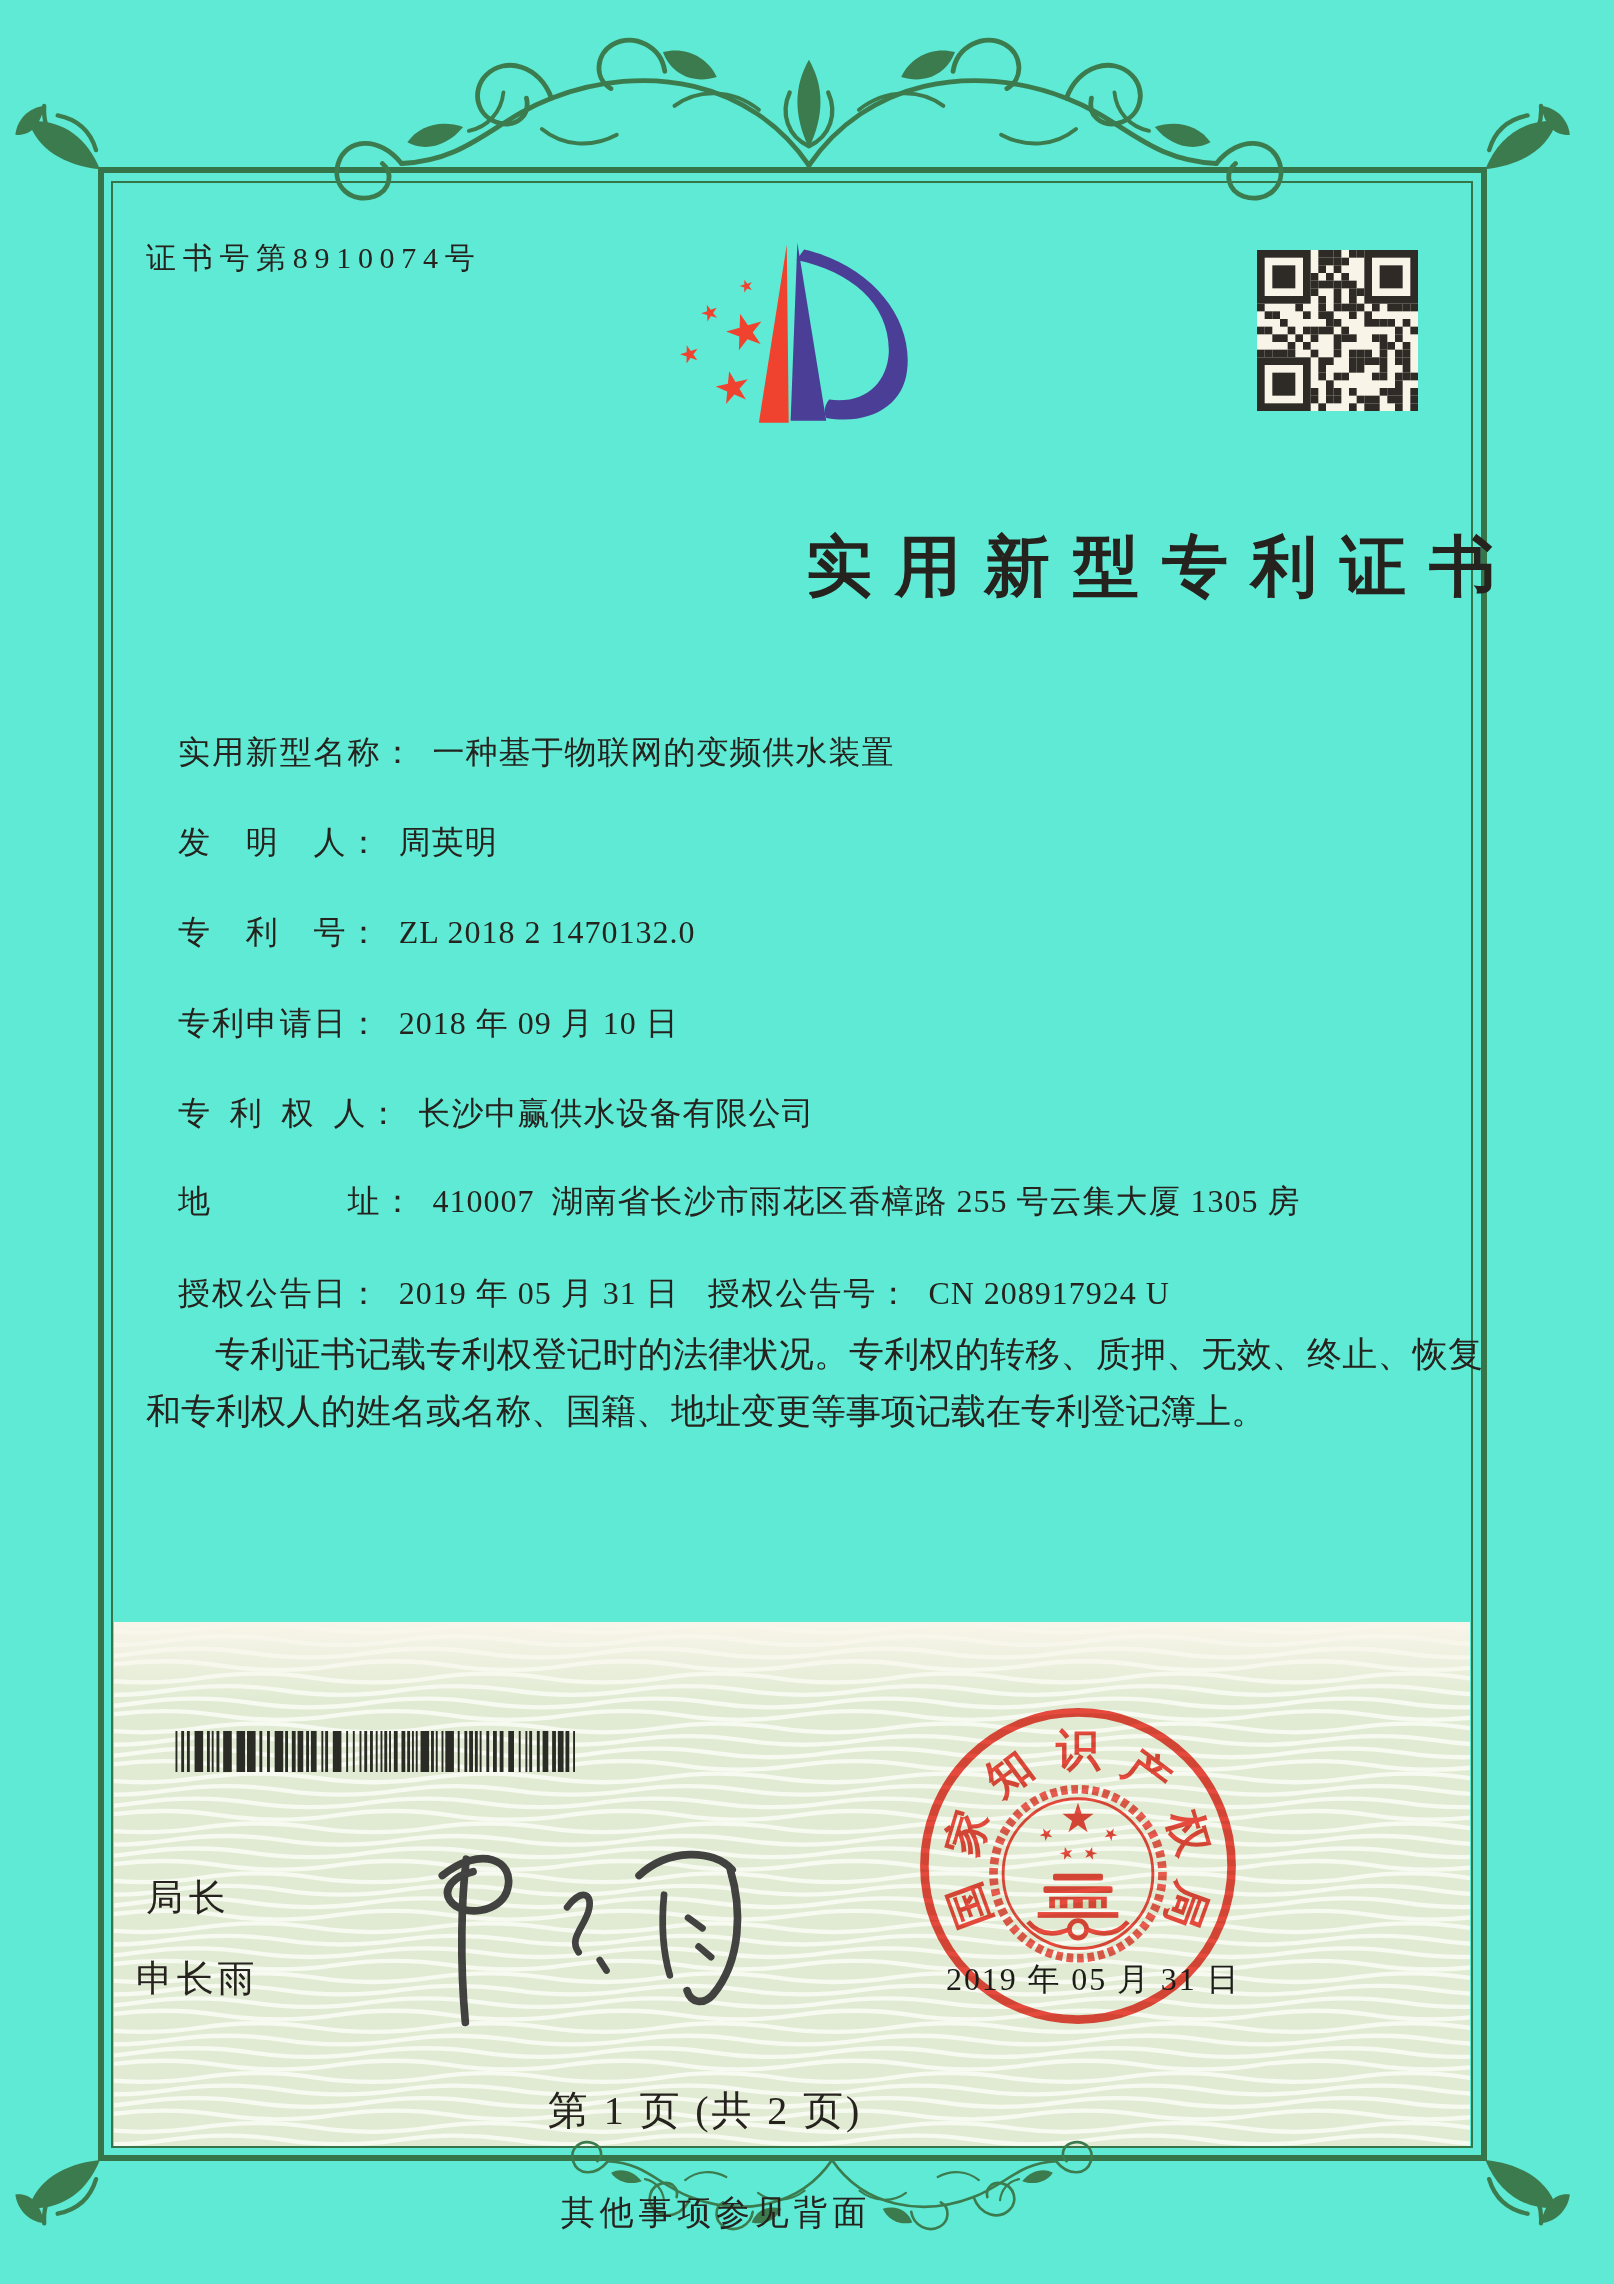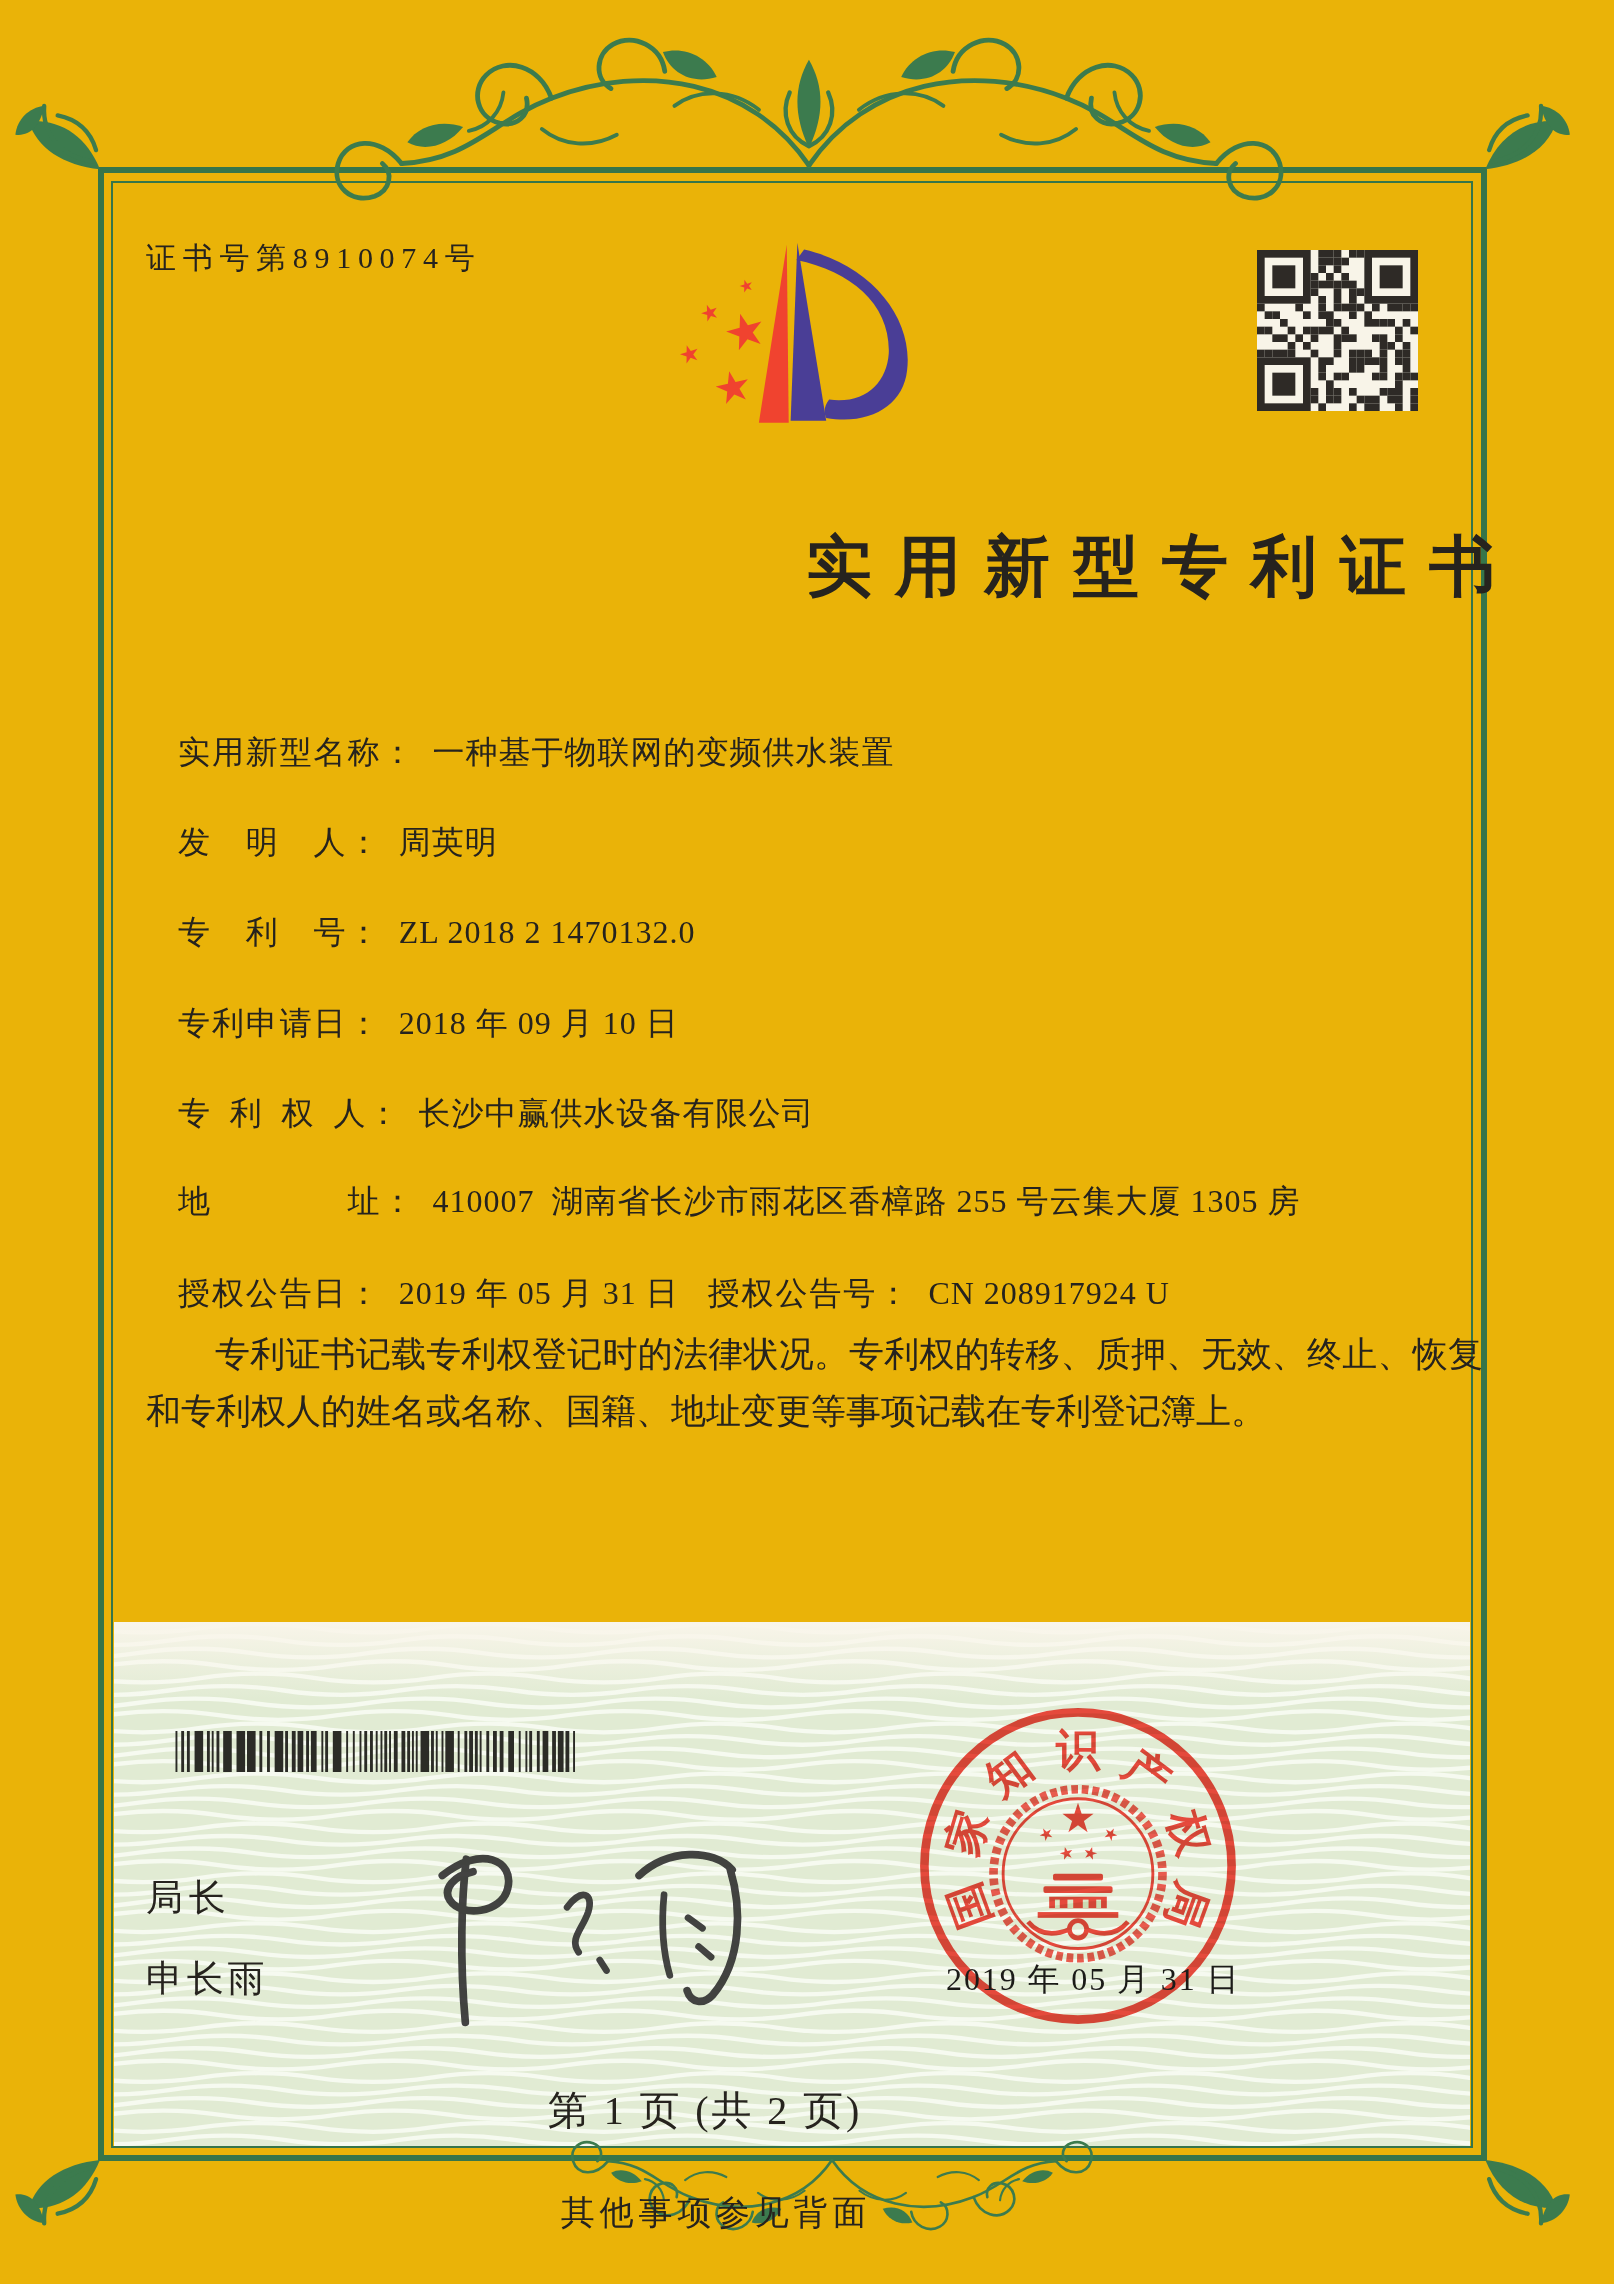--- a/index.html
+++ b/index.html
@@ -1,18 +1,18 @@
 <!DOCTYPE html>
 <html><head>
 <meta charset="utf-8">
 <style>
   html,body{margin:0;padding:0;background:#d8d5cc;}
   .page{
     position:relative; width:1615px; height:2285px; overflow:hidden;
-    background:#eab308;
+    background:#5eead4;
     font-family:"Liberation Serif","DejaVu Serif",serif;
     color:#26231e;
   }
   
   .band{position:absolute; left:114px; top:1622px; width:1356px; height:525px; background:#e1ebd3; z-index:1; overflow:hidden;}
   .band svg{position:absolute; inset:0;}
   .band::before{content:''; position:absolute; left:0; top:0; right:0; height:77px; z-index:2;
     background:linear-gradient(#f9f5ea, rgba(249,245,234,0));}
   
   .frame-outer{position:absolute; left:98px; top:167px; width:1389px; height:1994px;
@@ -27,21 +27,21 @@
     font-size:66px; font-weight:bold; letter-spacing:23px; text-indent:23px; z-index:10;}
   .row{position:absolute; left:146px; font-size:32px; white-space:pre; z-index:10;}
   .row .lbl{letter-spacing:1.9px;}
   .row .val{margin-left:17.3px; letter-spacing:1px;}
   .row .val2-lbl{margin-left:29px; letter-spacing:1.9px;}
   .paras{position:absolute; left:146px; top:1326px; width:1337px; font-size:35px; line-height:57px;
     text-align:justify; z-index:10;}
   .paras p{margin:0 0 3.8px 0; text-indent:69px;}
   .barcode{position:absolute; left:174px; top:1731px; z-index:10;}
   .officer-title{position:absolute; left:146px; top:1873px; font-size:37px; letter-spacing:5.8px; z-index:10;}
-  .officer-name{position:absolute; left:146px; top:1954px; font-size:37px; letter-spacing:3.8px; z-index:10;}
+  .officer-name{position:absolute; left:136px; top:1954px; font-size:37px; letter-spacing:3.8px; z-index:10;}
   .signature{position:absolute; left:423px; top:1816px; z-index:30;}
   .seal{position:absolute; left:910px; top:1698px; z-index:25; mix-blend-mode:multiply; opacity:.95;}
   .seal-date{position:absolute; left:946px; top:1958px; font-size:32px; letter-spacing:1.9px; color:#1b1b18; z-index:40; white-space:pre;}
   .page-info{position:absolute; left:441px; top:2083px; width:528px; text-align:center; font-size:40px; letter-spacing:2.9px; z-index:10; white-space:pre;}
   .back-note{position:absolute; left:452px; top:2190px; width:528px; text-align:center; font-size:34px; letter-spacing:4.8px; z-index:10;}
 </style>
 </head>
 <body>
 
 <div class="page">

